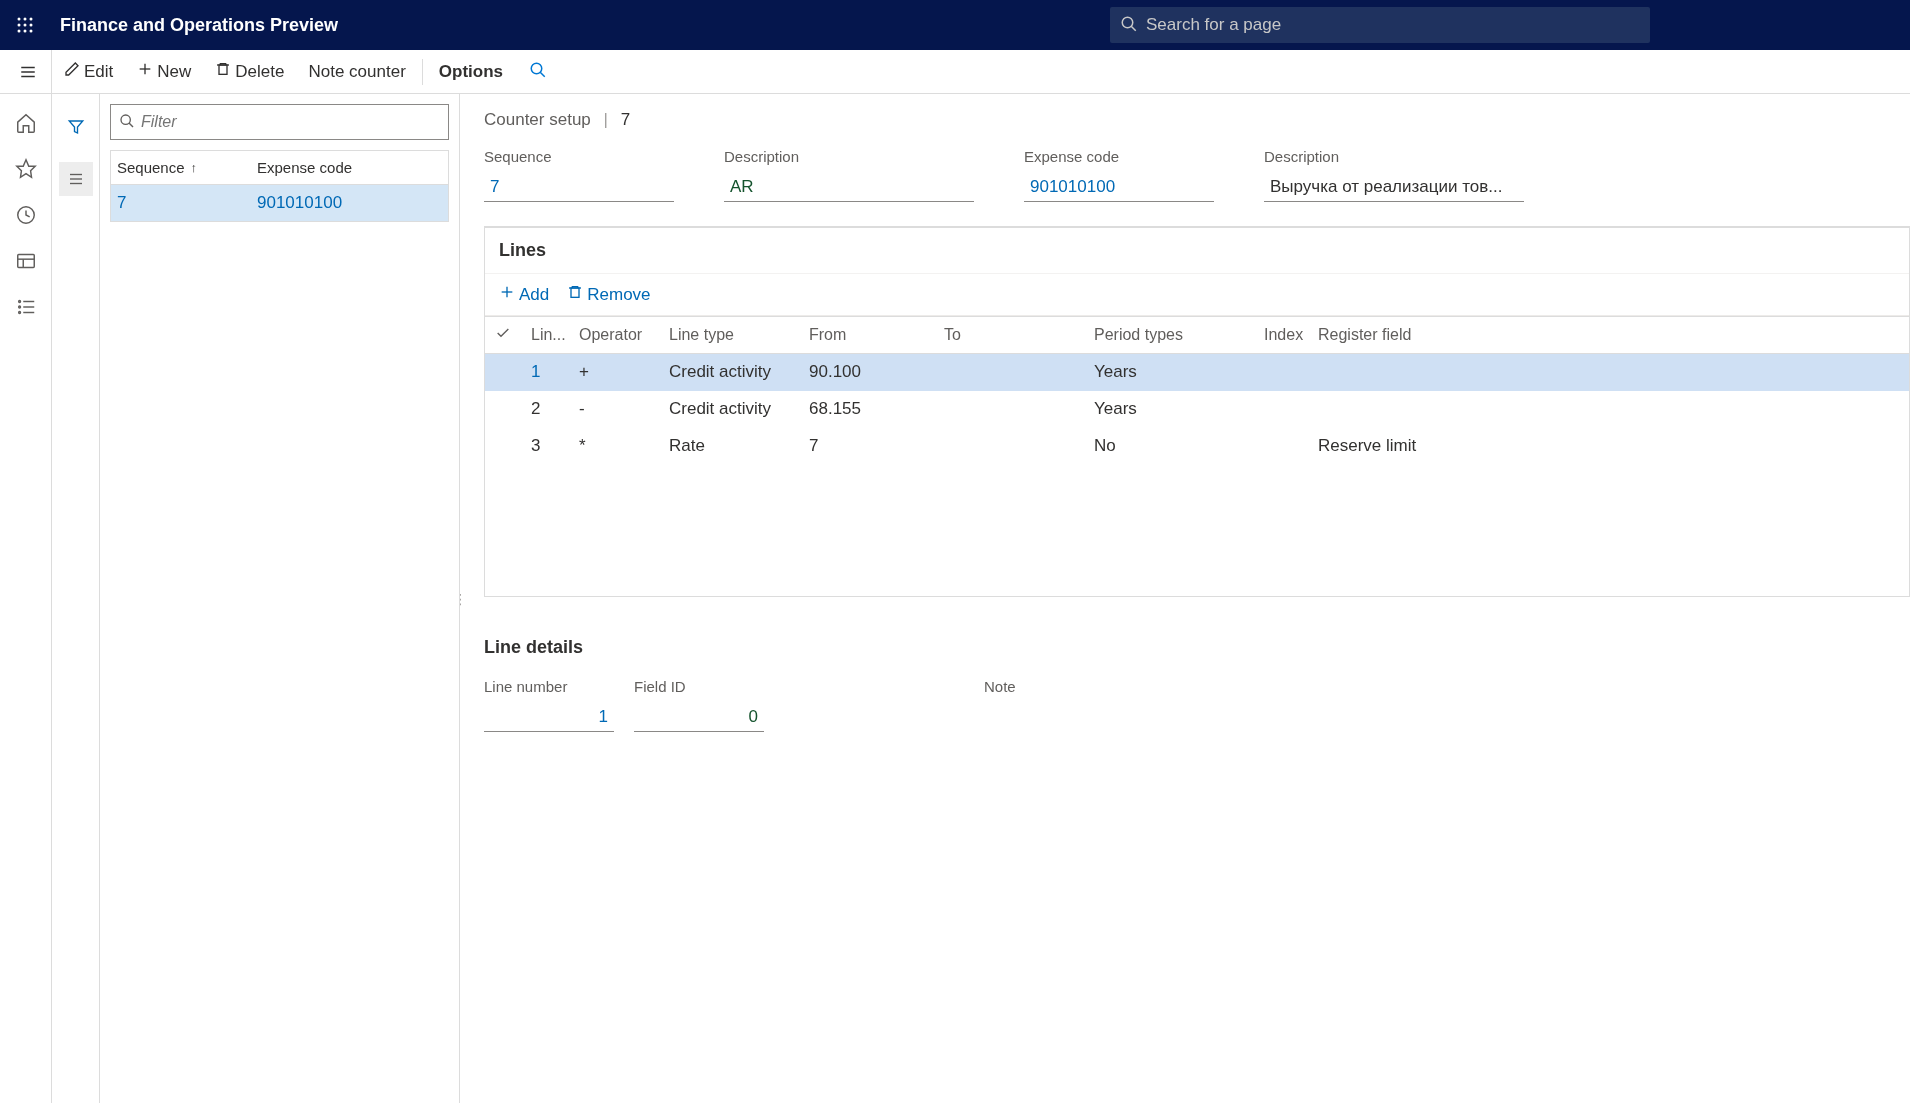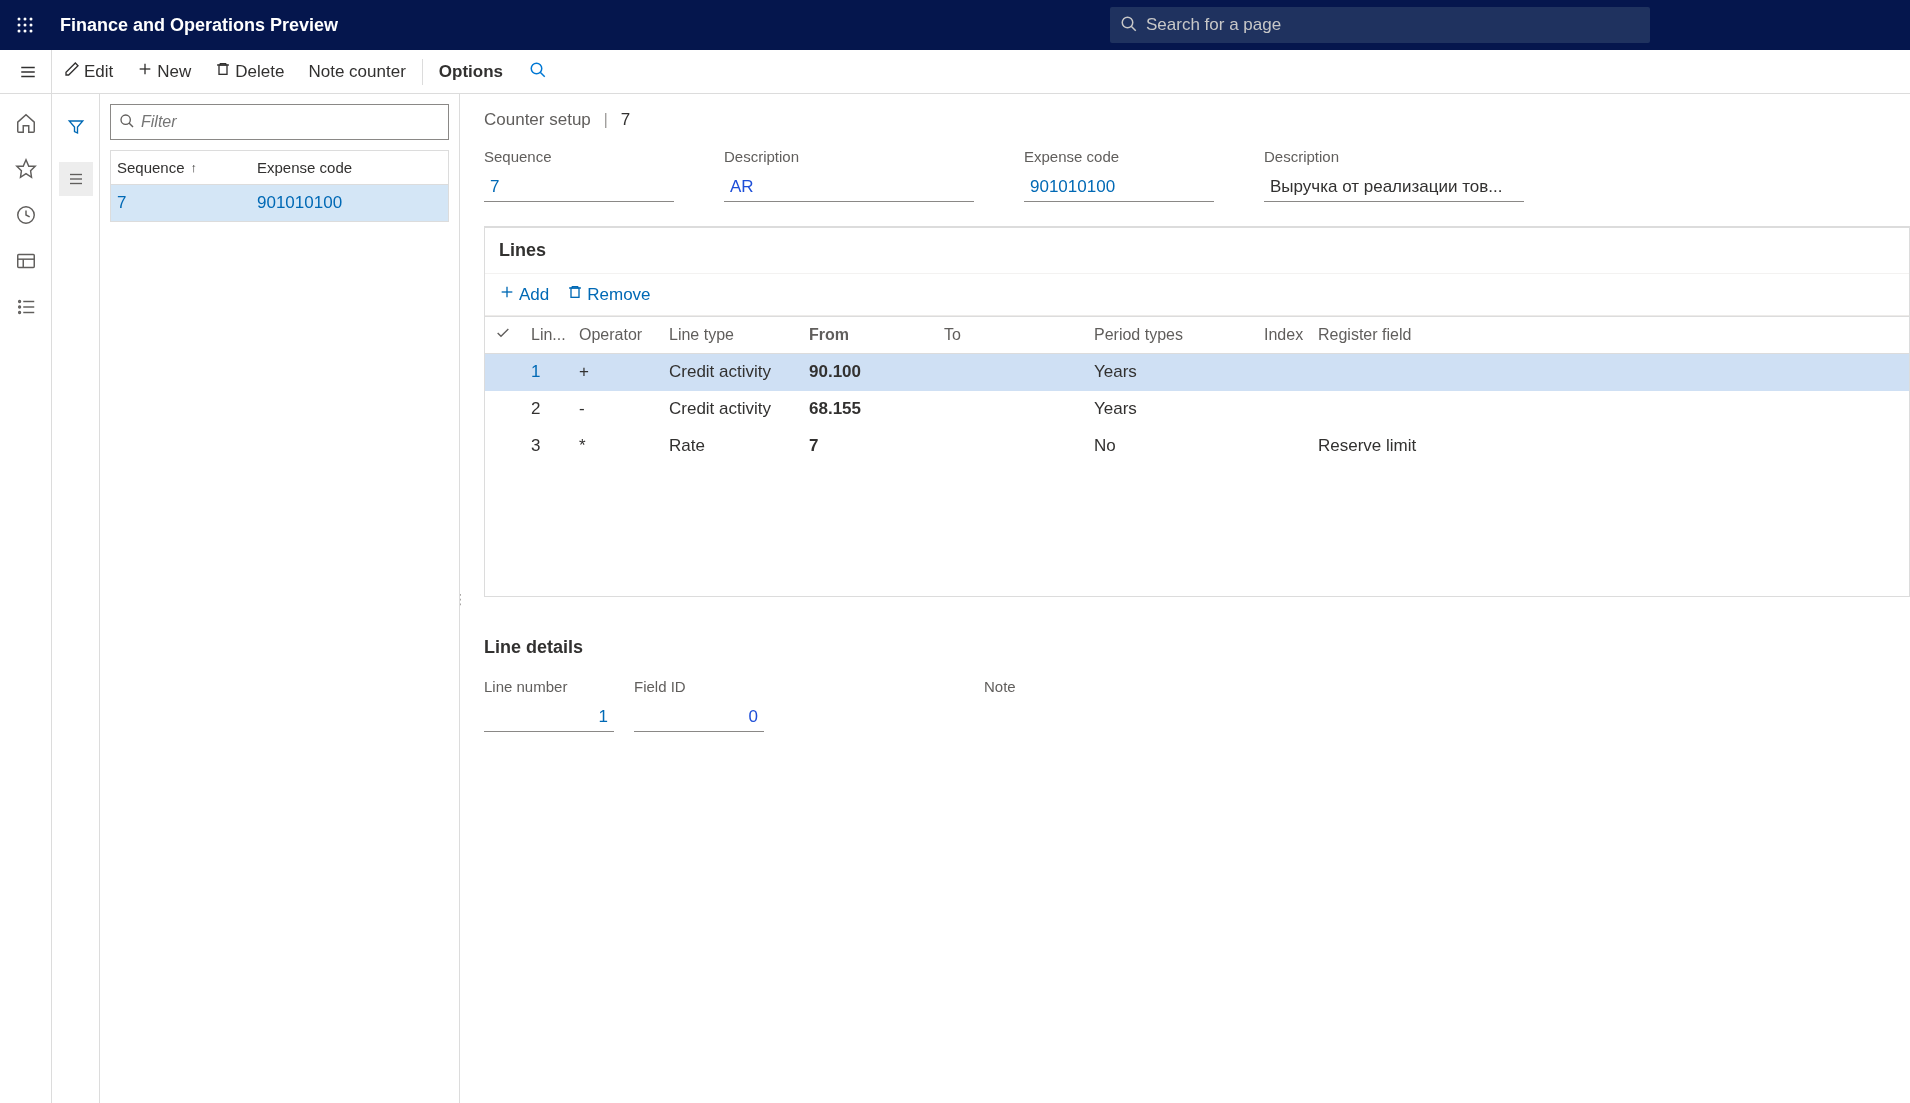--- a/index.html
+++ b/index.html
@@ -51,40 +51,40 @@
 
   .detail-pane { flex:1; padding:16px 0 0 20px; overflow:auto; }
   .breadcrumb { font-size:17px; color:#605e5c; margin-bottom:18px; }
   .breadcrumb .sep { margin:0 8px; color:#a19f9d; }
   .breadcrumb .cur { color:#323130; }
   .field-row { display:flex; gap:50px; margin-bottom:24px; }
   .field { display:flex; flex-direction:column; }
   .field-label { font-size:15px; color:#605e5c; margin-bottom:8px; }
   .field-input { border:none; border-bottom:1px solid #8a8886; font-size:17px; padding:4px 6px; outline:none; width:190px; }
   .field-input.link { color:#0069b5; }
-  .field-input.text { color:#1d4ed8; }
+  .field-input.text { color:#14532d; }
   .field-input.ro { color:#323130; }
   .field.sm .field-input { width:130px; text-align:right; }
 
   .section-card { border:1px solid #dcdcdc; border-top:2px solid #dcdcdc; margin-top:4px; }
   .section-title { font-size:18px; font-weight:600; padding:12px 14px; border-bottom:1px solid #f3f2f1; }
   .section-toolbar { display:flex; align-items:center; padding:10px 14px; gap:18px; border-bottom:1px solid #edebe9; }
   .tool-btn { display:flex; align-items:center; gap:4px; color:#0069b5; font-size:17px; cursor:pointer; }
   .tool-btn svg { width:16px; height:16px; }
 
   .grid { width:100%; border-top:1px solid #dcdcdc; min-height:280px; }
   .grid-head, .grid-row { display:flex; align-items:center; padding:8px 10px; font-size:16px; }
   .grid-head { color:#605e5c; border-bottom:1px solid #dcdcdc; }
   .grid-row { border-bottom:1px solid transparent; }
   .grid-row.sel { background:#cfe0f4; }
   .gc-check { width:36px; }
   .gc-line { width:48px; text-align:left; padding-right:10px; }
   .gc-op { width:90px; }
   .gc-type { width:140px; }
-  .gc-from { width:135px;font-weight:bold; }
+  .gc-from { width:135px; }
   .gc-to { width:150px; }
   .gc-period { width:170px; }
   .gc-index { width:54px; }
   .gc-reg { flex:1; }
   .grid-row .gc-line.link { color:#0069b5; }
   .grid-row { color:#323130; font-size:17px; }
 
   .line-details { margin-top:40px; padding: 0 6px 20px 0; }
   .ld-title { font-size:18px; font-weight:600; margin-bottom:20px; }
   .ld-row { display:flex; gap:220px; }

